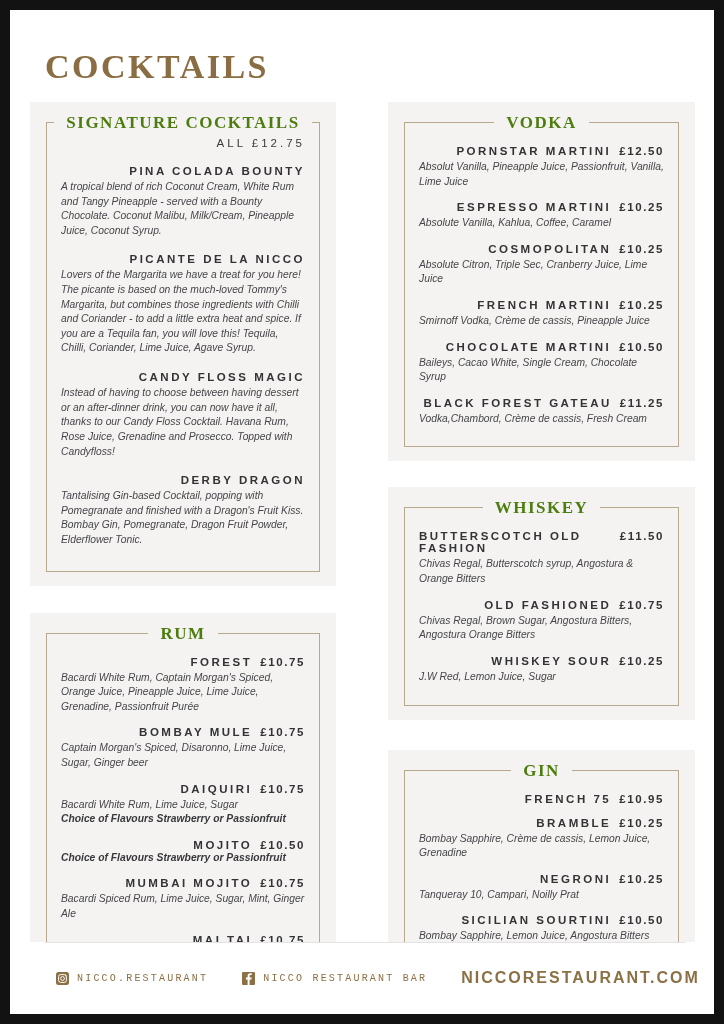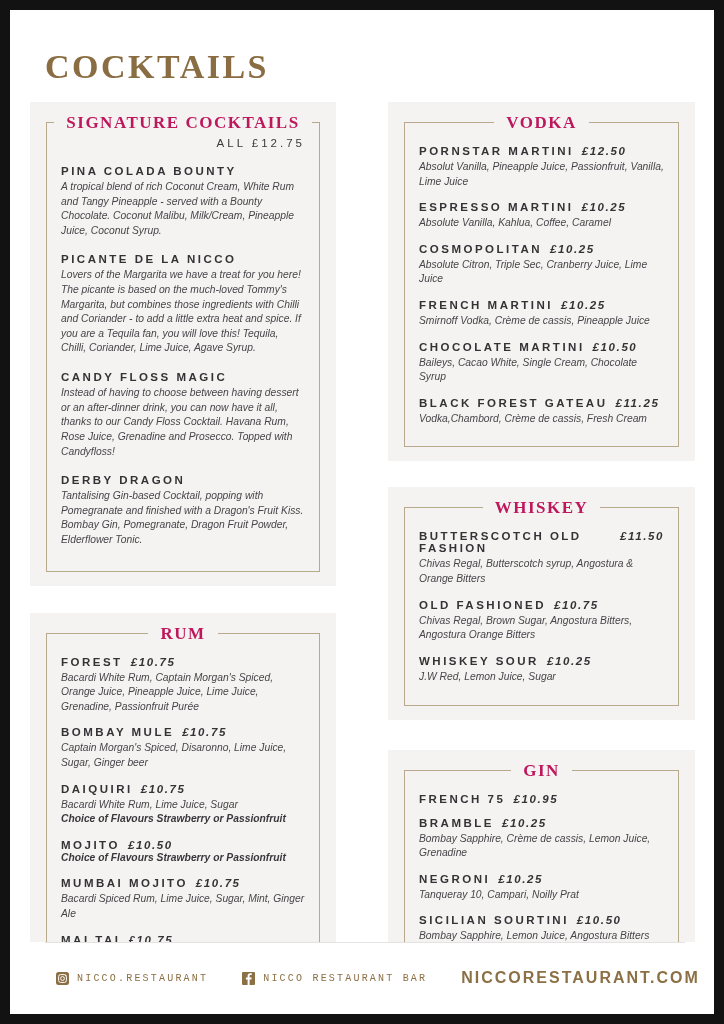--- a/index.html
+++ b/index.html
@@ -26,32 +26,32 @@
   .panel + .panel { margin-top:0; }
   .panel--signature { margin-bottom:27px; }
   .panel--vodka     { margin-bottom:26px; }
   .panel--whiskey   { margin-bottom:30px; }
 
   .panel-box { border:1px solid #b8a98c; position:relative; padding:22px 14px 8px; }
   .panel-legend { position:absolute; top:-10px; left:0; width:100%; text-align:center; }
   .legend-text {
     display:inline-block; background:#f4f3f2; padding:0 12px;
     font-family:"Liberation Serif", serif; font-weight:bold;
-    font-size:17px; letter-spacing:1.5px; color:#be185d; white-space:nowrap;
+    font-size:17px; letter-spacing:1.5px; color:#4d7c0f; white-space:nowrap;
   }
   .panel-sub {
     text-align:right; font-size:11.5px; letter-spacing:3px;
     color:#3a3a3c; margin:-8px 0 16px;
   }
 
   .item { margin-bottom:12px; }
   .panel--signature .item { margin-bottom:15px; }
-  .item-head { display:flex; justify-content:flex-start; align-items:baseline; }
+  .item-head { display:flex; justify-content:flex-end; align-items:baseline; }
   .item-name  { font-size:11.5px; font-weight:bold; letter-spacing:2.5px; color:#333336; }
-  .item-price { font-size:11.5px; font-weight:bold; letter-spacing:1.6px; color:#333336; white-space:nowrap; margin-left:8px;font-style:italic; }
+  .item-price { font-size:11.5px; font-weight:bold; letter-spacing:1.6px; color:#333336; white-space:nowrap; margin-left:8px; }
   .item-desc  { font-style:italic; font-size:10.3px; line-height:1.42; color:#46464a; margin-top:3px; }
   .item-note  { font-style:italic; font-weight:bold; font-size:10.3px; line-height:1.42; color:#38383c; }
 
   .footer { position:absolute; left:0; right:0; bottom:0; height:72px; background:#fff; }
   .footer-divider { position:absolute; top:0; left:35px; right:29px; border-top:1px solid #e3e3e3; }
   .footer-row { display:flex; align-items:center; padding:27px 30px 0 46px; }
   .social { display:flex; align-items:center; margin-right:34px;font-family:Liberation Mono, monospace; }
   .social-label { font-size:10px; letter-spacing:2.2px; color:#8c7045; margin-left:8px; white-space:nowrap; }
   .website { margin-left:auto; font-size:16px; font-weight:bold; letter-spacing:2px; color:#8c7045; white-space:nowrap; }
   .icon { display:block; }

